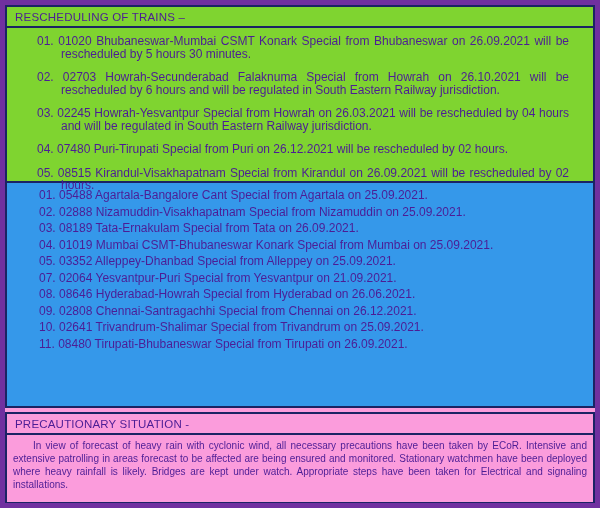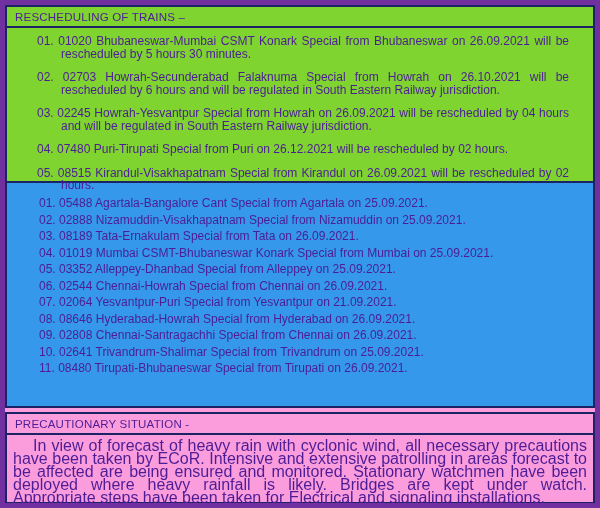--- a/index.html
+++ b/index.html
@@ -28,58 +28,57 @@
   }
   .items{padding:7px 24px 0 30px;}
   .item{
     margin:0 0 11px 0;
     font-size:12px;
     line-height:12.5px;
     text-align:justify;
     padding-left:24px;
     text-indent:-24px;
   }
-  .sec-blue .items{padding:14px 24px 0 32px;}
+  .sec-blue .items{padding:6px 24px 0 32px;}
   .sec-blue .item{margin:0 0 4.5px 0;line-height:12px;}
   .body-text{
     margin:0;
     padding:4px 6px 0 6px;
-    font-size:16px;
+    font-size:10px;
     line-height:13px;
     text-align:justify;
     text-indent:20px;
   }
 </style>
 </head>
 <body>
 
 <div class="page">
 
   <div class="section sec-green">
     <div class="sec-header">RESCHEDULING OF TRAINS –</div>
     <div class="items">
       <p class="item">01. 01020 Bhubaneswar-Mumbai CSMT Konark Special from Bhubaneswar on 26.09.2021 will be rescheduled by 5 hours 30 minutes.</p>
       <p class="item">02. 02703 Howrah-Secunderabad Falaknuma Special from Howrah on 26.10.2021 will be rescheduled by 6 hours and will be regulated in South Eastern Railway jurisdiction.</p>
-      <p class="item">03. 02245 Howrah-Yesvantpur Special from Howrah on 26.09.2021 will be rescheduled by 04 hours and will be regulated in South Eastern Railway jurisdiction.</p>
+      <p class="item">03. 02245 Howrah-Yesvantpur Special from Howrah on 26.03.2021 will be rescheduled by 04 hours and will be regulated in South Eastern Railway jurisdiction.</p>
       <p class="item">04. 07480 Puri-Tirupati Special from Puri on 26.12.2021 will be rescheduled by 02 hours.</p>
       <p class="item">05. 08515 Kirandul-Visakhapatnam Special from Kirandul on 26.09.2021 will be rescheduled by 02 hours.</p>
     </div>
   </div>
 
   <div class="section sec-blue">
     <div class="items">
       <p class="item">01. 05488 Agartala-Bangalore Cant Special from Agartala on 25.09.2021.</p>
       <p class="item">02. 02888 Nizamuddin-Visakhapatnam Special from Nizamuddin on 25.09.2021.</p>
       <p class="item">03. 08189 Tata-Ernakulam Special from Tata on 26.09.2021.</p>
       <p class="item">04. 01019 Mumbai CSMT-Bhubaneswar Konark Special from Mumbai on 25.09.2021.</p>
       <p class="item">05. 03352 Alleppey-Dhanbad Special from Alleppey on 25.09.2021.</p>
-      <p class="item">06. 02544 Chennai-Howrah Special from Chennai on 26.09.2021.</p>
       <p class="item">07. 02064 Yesvantpur-Puri Special from Yesvantpur on 21.09.2021.</p>
-      <p class="item">08. 08646 Hyderabad-Howrah Special from Hyderabad on 26.09.2021.</p>
-      <p class="item">09. 02808 Chennai-Santragachhi Special from Chennai on 26.09.2021.</p>
+      <p class="item">08. 08646 Hyderabad-Howrah Special from Hyderabad on 26.06.2021.</p>
+      <p class="item">09. 02808 Chennai-Santragachhi Special from Chennai on 26.12.2021.</p>
       <p class="item">10. 02641 Trivandrum-Shalimar Special from Trivandrum on 25.09.2021.</p>
       <p class="item">11. 08480 Tirupati-Bhubaneswar Special from Tirupati on 26.09.2021.</p>
     </div>
   </div>
 
   <div class="section sec-pink">
     <div class="sec-header">PRECAUTIONARY SITUATION -</div>
     <p class="body-text">In view of forecast of heavy rain with cyclonic wind, all necessary precautions have been taken by ECoR. Intensive and extensive patrolling in areas forecast to be affected are being ensured and monitored. Stationary watchmen have been deployed where heavy rainfall is likely. Bridges are kept under watch. Appropriate steps have been taken for Electrical and signaling installations.</p>
   </div>
 

